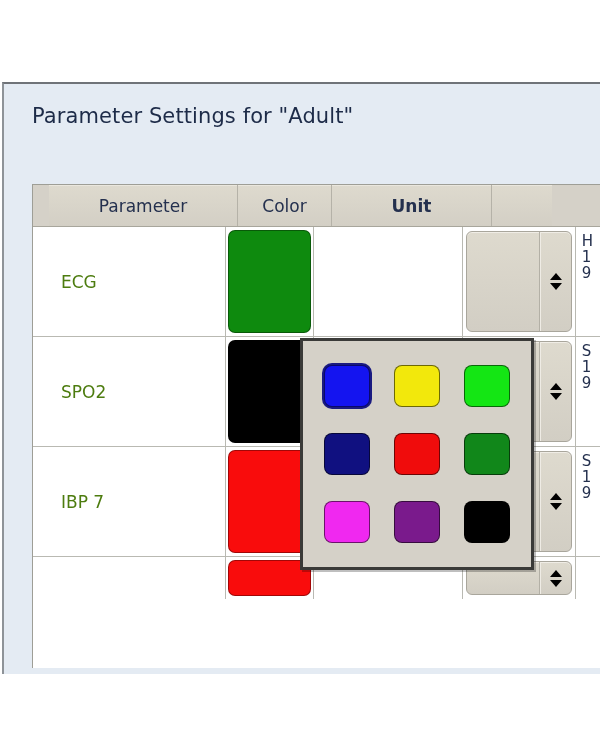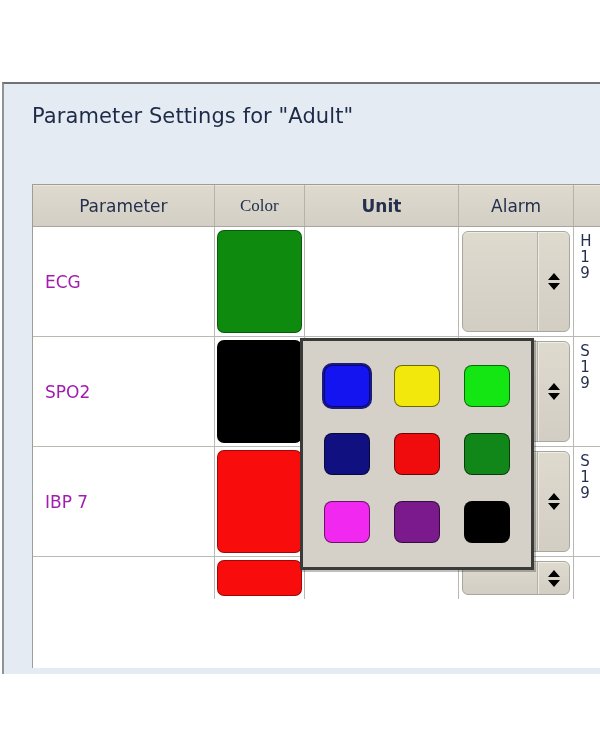--- a/index.html
+++ b/index.html
@@ -53,42 +53,42 @@
     font-size: 17px; color: #24304e;
     box-sizing: border-box;
     border-right: 1px solid #b5b2a8;
     background: linear-gradient(#dedace 0%, #d3cfc5 100%);
     position: relative;
   }
   .th::after {
     content: ""; position: absolute; left:0; right:0; top:0; height:1px;
     background: #eae7de;
   }
-  .c-param { width: 189px; }
-  .c-color { width: 94px; font-family: Liberation Serif, serif; }
+  .c-param { width: 189px; margin-left: 16px; }
+  .c-color { width: 94px; }
   .c-unit  { width: 160px; font-weight: bold; }
   .c-alarm { width: 120px; }
   .c-extra { width: 60px; border-right: none; }
 
   .trow {
     display: flex;
     height: 110px;
     border-bottom: 1px solid #b9b9b2;
     box-sizing: border-box;
   }
   .trow.partial { height: 42px; border-bottom: none; }
 
   .td {
     box-sizing: border-box;
     border-right: 1px solid #b9b9b2;
     background: #ffffff;
     display: flex; align-items: center;
     position: relative;
   }
-  .td.c-param { padding-left: 12px; font-size: 17px; color: #a21caf; }
+  .td.c-param { padding-left: 12px; font-size: 17px; color: #4d7c0f; }
   .td.c-color { justify-content: center; padding: 3px 2px; }
   .td.c-unit, .td.c-alarm { justify-content: center; padding: 4px 3px; }
   .td.c-extra { padding: 6px 0 0 6px; align-items: flex-start; }
 
   .swatch {
     width: 100%; height: 100%;
     border-radius: 7px;
     border: 1px solid rgba(0,0,0,0.35);
     box-sizing: border-box;
   }
@@ -163,21 +163,20 @@
   <div class="dialog">
 
     <div class="dialog-title">Parameter Settings for "Adult"</div>
 
     <div class="table-wrap">
 
       <div class="thead">
         <div class="th c-param">Parameter</div>
         <div class="th c-color">Color</div>
         <div class="th c-unit">Unit</div>
-        <div class="th c-alarm">Alarm</div>
         <div class="th c-extra"></div>
       </div>
 
       <div class="trow">
         <div class="td c-param">ECG</div>
         <div class="td c-color">
           <div class="swatch" style="background: rgb(14, 138, 14);"></div>
         </div>
         <div class="td c-unit">
           <div class="combo" style="visibility: hidden;">

